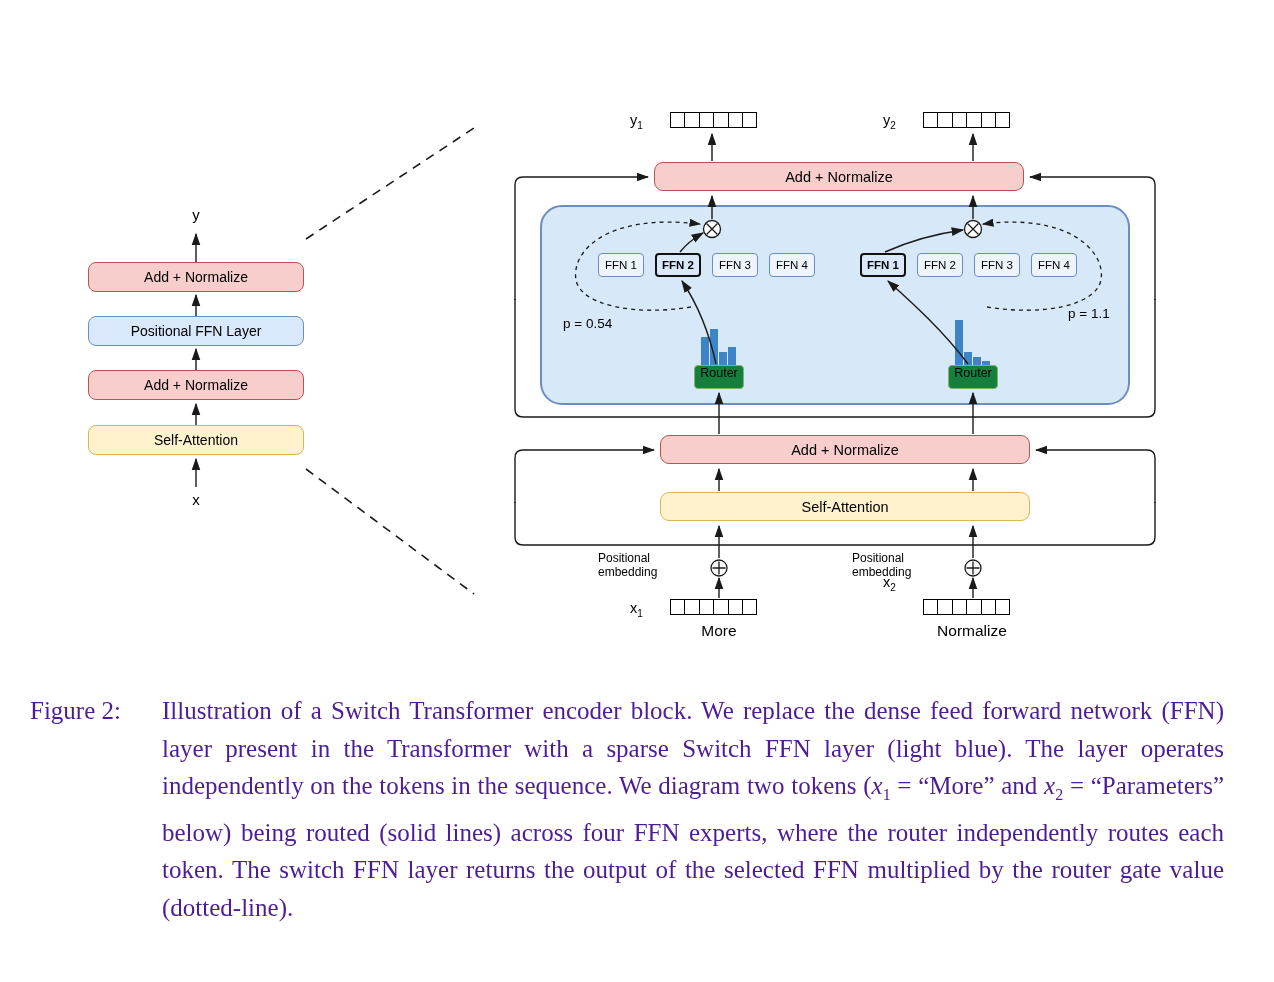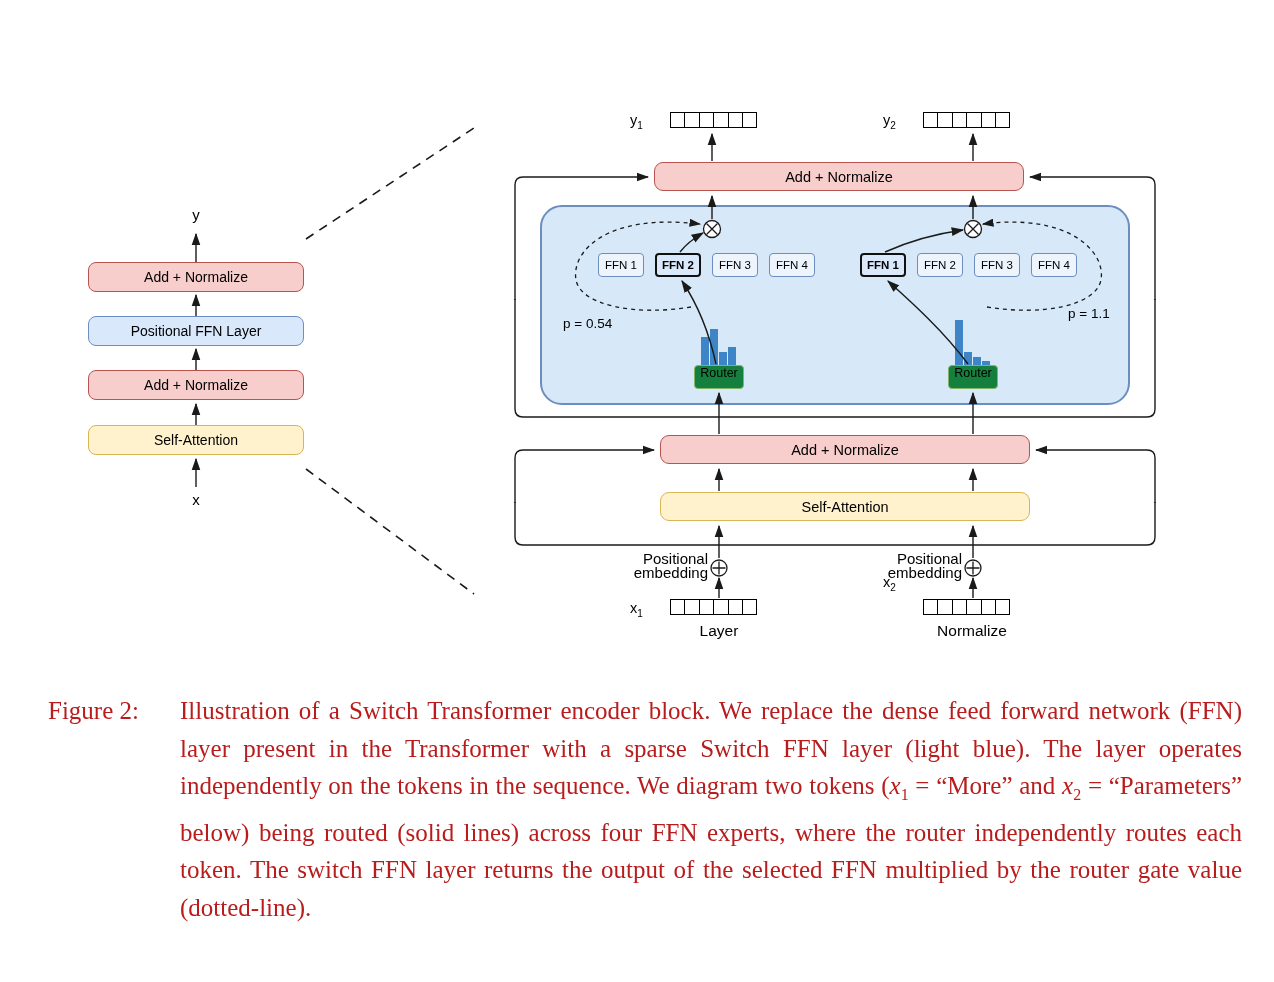--- a/index.html
+++ b/index.html
@@ -23,26 +23,26 @@
        justify-content:center;font-size:12.5px;border:1.3px solid #82B366;border-radius:4px;
        background:#15803d;box-sizing:border-box}
   .hist{position:absolute;top:319px;height:46px;display:flex;align-items:flex-end;gap:1px}
   .bar{width:8px;background:#3D85C6}
   .cells{position:absolute;display:flex}
   .cell{width:15.4px;height:16px;background:#fff;border:1px solid #000;margin-left:-1px;box-sizing:border-box}
   .cell:first-child{margin-left:0}
   .tok-label{position:absolute;width:36px;text-align:left;font-size:14.5px;height:17px;line-height:17px}
   .tok-label sub{font-size:10px}
   .word{position:absolute;width:98px;text-align:center;font-size:15.5px}
-  .pos-emb{position:absolute;width:110px;text-align:right;font-size:15px;line-height:13.5px}
+  .pos-emb{position:absolute;width:110px;text-align:left;font-size:12px;line-height:13.5px}
   .plabel{position:absolute;font-size:13.5px}
   .axis-label{position:absolute;width:20px;text-align:center;font-size:15px}
   svg.overlay{position:absolute;left:0;top:0;pointer-events:none}
-  .caption{position:absolute;left:48px;top:692px;width:1194px;display:flex;
-       font-family:"Liberation Serif",serif;font-size:25px;line-height:37.5px;color:#b91c1c}
+  .caption{position:absolute;left:30px;top:692px;width:1194px;display:flex;
+       font-family:"Liberation Serif",serif;font-size:25px;line-height:37.5px;color:#4c1d95}
   .cap-label{width:132px;flex:none}
   .cap-text{flex:1;text-align:justify}
   .cap-text i{font-style:italic}
   .cap-text sub{font-size:16px}
 </style>
 </head>
 <body>
 
 <div class="page">
 
@@ -179,21 +179,21 @@
   </div>
   <div class="cells" style="left:923px;top:599px">
       <div class="cell"></div>
       <div class="cell"></div>
       <div class="cell"></div>
       <div class="cell"></div>
       <div class="cell"></div>
       <div class="cell"></div>
     </div>
 
-  <div class="word" style="left:670px;top:622px">Layer</div>
+  <div class="word" style="left:670px;top:622px">More</div>
   <div class="word" style="left:923px;top:622px">Normalize</div>
 
   <svg class="overlay" width="1274" height="982" viewBox="0 0 1274 982">
     <defs>
       <marker id="arr" viewBox="0 0 10 7" refX="9" refY="3.5" markerWidth="9" markerHeight="6.5" orient="auto-start-reverse">
         <path d="M0,0 L10,3.5 L0,7 z" fill="#1a1a1a"></path>
       </marker>
     </defs>
 
     <g stroke="#1a1a1a" stroke-width="1.4" fill="none">

